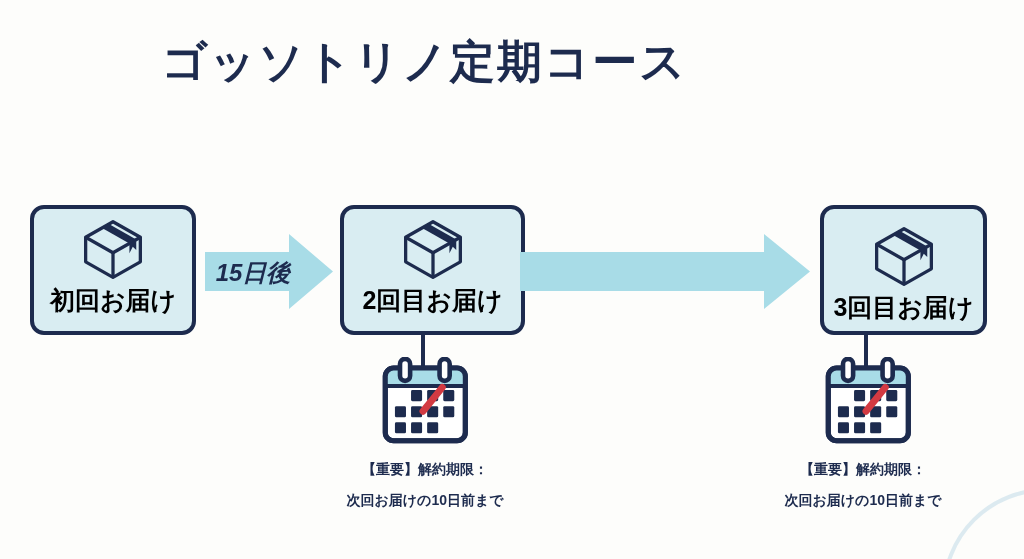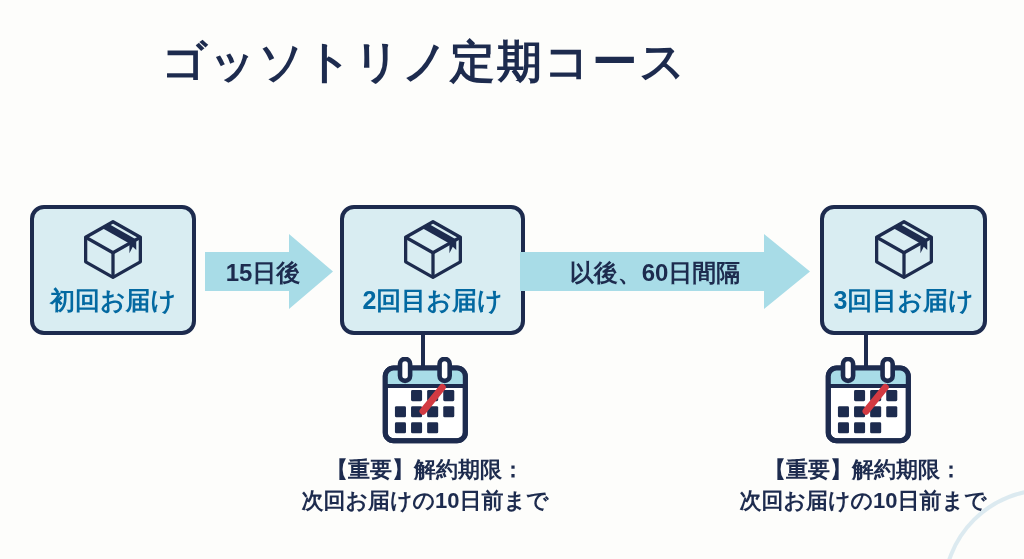--- a/index.html
+++ b/index.html
@@ -38,39 +38,39 @@
     display: flex;
     flex-direction: column;
     align-items: center;
     justify-content: flex-start;
     padding-top: 10px;
   }
   .step-box .pkg { width: 66px; height: 62px; flex: 0 0 auto; }
   .step-label {
     font-size: 25px;
     font-weight: bold;
-    color: #0369a1;
+    color: #000000;
     margin-top: 3px;
     white-space: nowrap;
   }
   .box-first  { left: 30px;  width: 166px; }
   .box-second { left: 340px; width: 185px; }
-  .box-third  { left: 820px; width: 167px; }
+  .box-third  { left: 820px; width: 167px; justify-content: center; }
 
   .arrow-svg { position: absolute; top: 233px; }
   .arrow-label {
     position: absolute;
     top: 257px;
     font-size: 24px;
     font-weight: bold;
     color: #1d2b4e;
     text-align: center;
     white-space: nowrap;
   }
-  .arrow-label-1 { left: 207px; width: 112px; }
+  .arrow-label-1 { left: 197px; width: 112px; font-style: italic; }
   .arrow-label-2 { left: 525px; width: 260px; }
 
   .connector {
     position: absolute;
     top: 333px;
     width: 4px;
     height: 38px;
     background: #1d2b4e;
   }
   .connector-left  { left: 421px; }
@@ -80,21 +80,21 @@
   .cal-left  { left: 377px; }
   .cal-right { left: 820px; }
 
   .deadline {
     position: absolute;
     top: 454px;
     width: 310px;
     text-align: center;
     font-weight: bold;
     color: #1d2b4e;
-    font-size: 22px;
+    font-size: 14px;
     line-height: 31px;
   }
   .deadline-left  { left: 270px; }
   .deadline-right { left: 708px; }
   .deadline div { white-space: nowrap; }
 
   .corner-arc {
     position: absolute;
     left: 942px;
     top: 488px;
@@ -141,21 +141,20 @@
       </g>
       <polygon points="31.5,5.5 61.5,22.5 54,26.8 24,9.8" fill="#1d2b4e"></polygon>
       <polygon points="54,26.8 61.5,22.5 61.5,34 57.7,30.5 54,37.5" fill="#1d2b4e"></polygon>
     </svg>
     <div class="step-label">2回目お届け</div>
   </div>
 
   <svg class="arrow-svg" style="left:520px" width="290" height="77" viewBox="0 0 290 77">
     <polygon points="0,19 244,19 244,1 290,38.5 244,76 244,58 0,58" fill="#a8dce7"></polygon>
   </svg>
-  <div class="arrow-label arrow-label-2">以後、60日間隔</div>
 
   <div class="step-box box-third">
     <svg class="pkg" viewBox="0 0 72 68">
       <g fill="none" stroke="#1d2b4e" stroke-width="3.6" stroke-linejoin="round">
         <path d="M36,3 L66,20 L66,47 L36,64 L6,47 L6,20 Z"></path>
         <path d="M6,20 L36,37 L66,20"></path>
         <path d="M36,37 L36,64"></path>
       </g>
       <polygon points="31.5,5.5 61.5,22.5 54,26.8 24,9.8" fill="#1d2b4e"></polygon>
       <polygon points="54,26.8 61.5,22.5 61.5,34 57.7,30.5 54,37.5" fill="#1d2b4e"></polygon>

